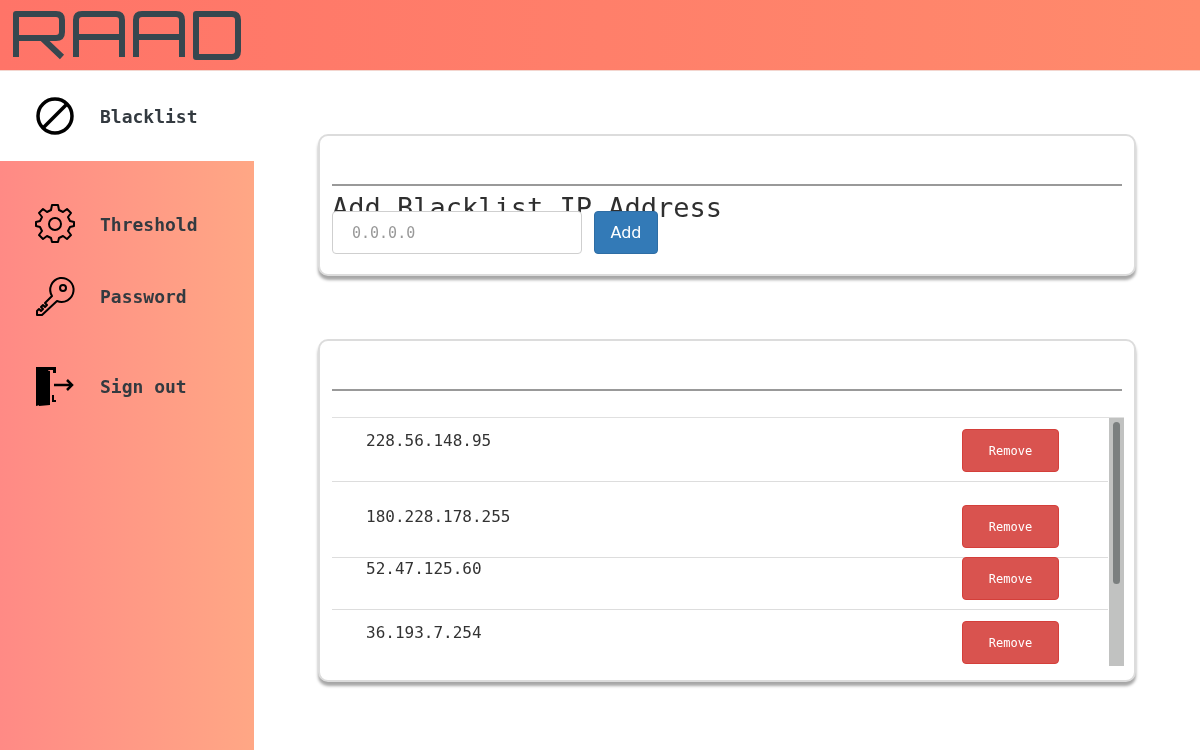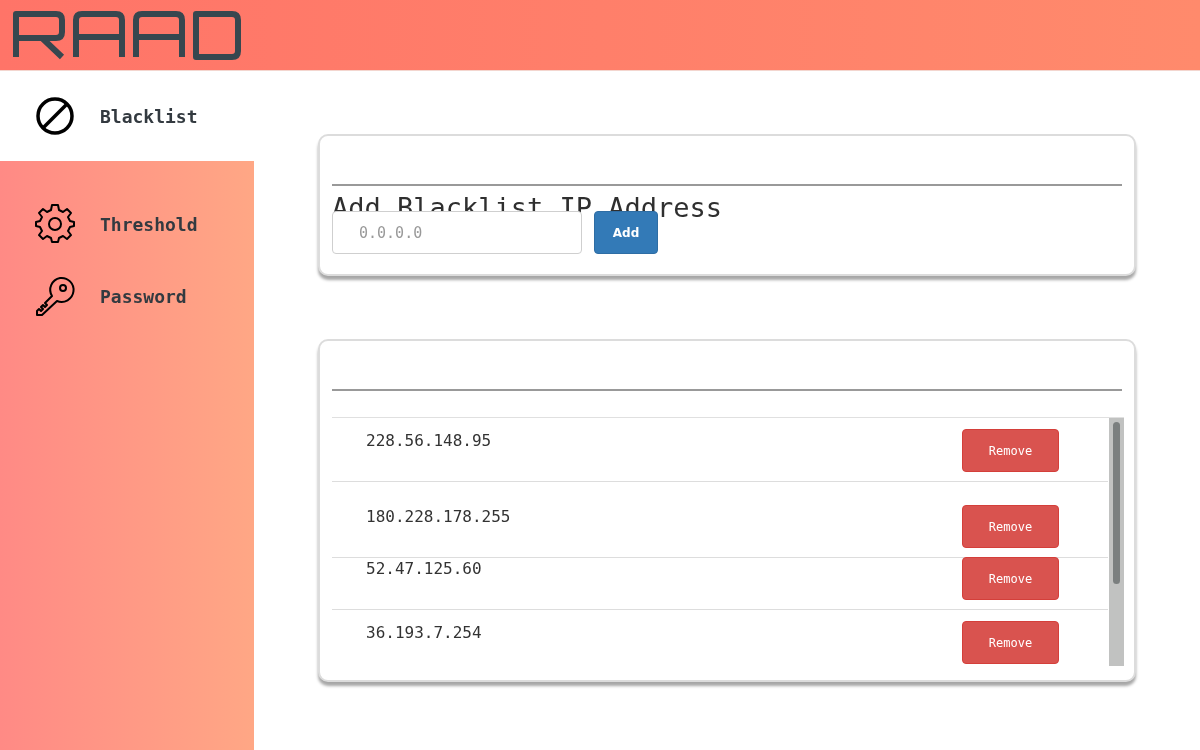--- a/index.html
+++ b/index.html
@@ -39,29 +39,29 @@
     .card-title {
       position: absolute; left: 12px; top: 16px; font-family: "DejaVu Sans Mono", monospace;
       font-weight: normal; font-size: 27px; color: #2f2f2f; margin-top: 40px;
     }
     .card-rule { position: absolute; left: 12px; right: 12px; height: 2px; background: #999; }
     .card-add .card-rule { top: 48px; }
     .card-table .card-rule { top: 48px; }
 
     .ip-input {
       position: absolute; left: 12px; top: 75px; width: 250px; height: 43px;
-      border: 1px solid #cfcfcf; border-radius: 4px; padding: 0 26px;
+      border: 1px solid #cfcfcf; border-radius: 4px; padding: 0 19px;
       font-family: "DejaVu Sans Mono", monospace; font-size: 15px; color: #333;
       outline: none; background: #fff;
     }
     .ip-input::placeholder { color: #999; }
     .add-btn {
       position: absolute; left: 274px; top: 75px; width: 64px; height: 43px;
       background: #337ab7; border: 1px solid #2e6da4; border-radius: 4px;
-      color: #fff; font-family: "DejaVu Sans", sans-serif; font-size: 12px; cursor: pointer; font-weight: bold;
+      color: #fff; font-family: "DejaVu Sans", sans-serif; font-size: 16px; cursor: pointer;
     }
 
     .table-wrap {
       position: absolute; left: 12px; top: 76px; width: 792px; height: 249px; overflow: hidden;
       border-top: 1px solid #e0e0e0;
     }
     .row {
       position: absolute; left: 0; width: 776px; height: 64px;
       border-bottom: 1px solid #dddddd;
     }
@@ -124,20 +124,32 @@
   <div class="nav-item" style="top:180px;">
     <span class="icon">
       <svg width="42" height="42" viewBox="0 0 42 42">
         <path fill="none" stroke="#000" stroke-width="2" stroke-linejoin="round" d="M26 3 A12 12 0 1 1 23 26 L8 40 H3 V36 L5 34 L7 36 L9 34 L7 32 L9 30 L11 32 L13 30 L11 28 L18 21 A12 12 0 0 1 26 3 Z"></path>
         <circle cx="29" cy="13" r="3" fill="none" stroke="#000" stroke-width="2"></circle>
       </svg>
     </span>
     <span class="label">Password</span>
   </div>
 
+  <div class="nav-item" style="top:270px;">
+    <span class="icon">
+      <svg width="42" height="42" viewBox="0 0 42 42">
+        <path fill="#000" d="M2 2 H22 V8 H19 V5 H14 V38 L2 41 Z"></path>
+        <path fill="#000" d="M5 3 L16 6 V40 L5 41 Z"></path>
+        <path fill="none" stroke="#000" stroke-width="2" d="M19 30 V36 H22"></path>
+        <line x1="20" y1="20" x2="38" y2="20" stroke="#000" stroke-width="2.5"></line>
+        <path fill="none" stroke="#000" stroke-width="2.5" d="M33 15 L38 20 L33 25"></path>
+      </svg>
+    </span>
+    <span class="label">Sign out</span>
+  </div>
 </div>
 
 <div class="card card-add">
   <div class="card-title">Add Blacklist IP Address</div>
   <div class="card-rule"></div>
   <input class="ip-input" type="text" placeholder="0.0.0.0" style="">
   <button class="add-btn">Add</button>
 </div>
 
 <div class="card card-table">

